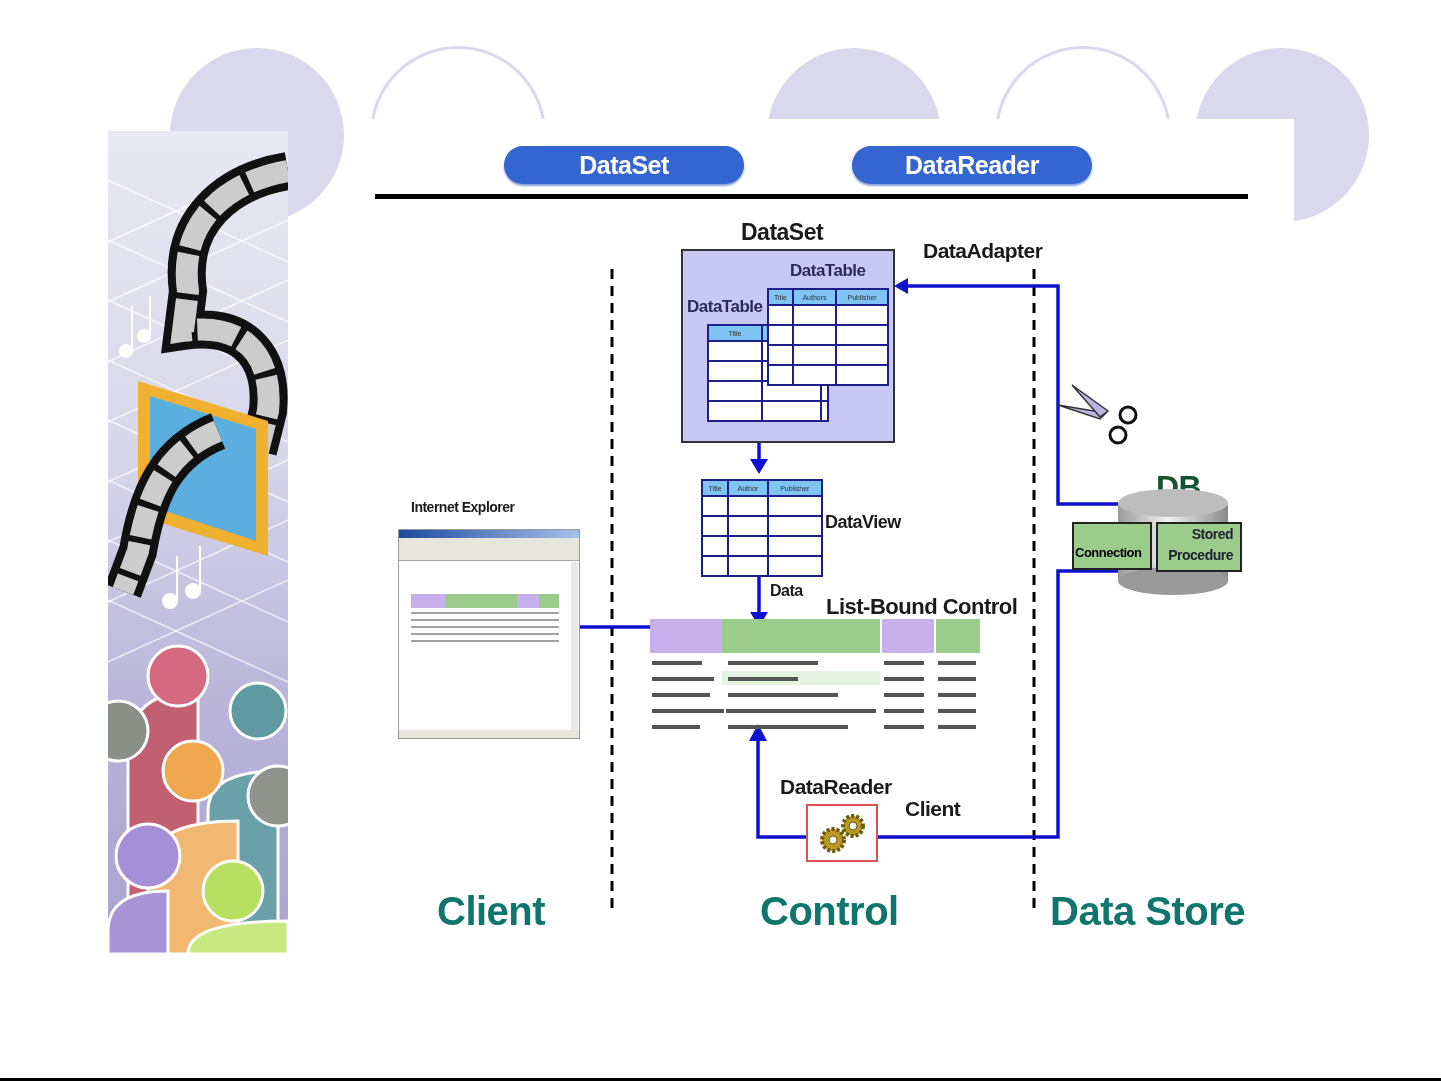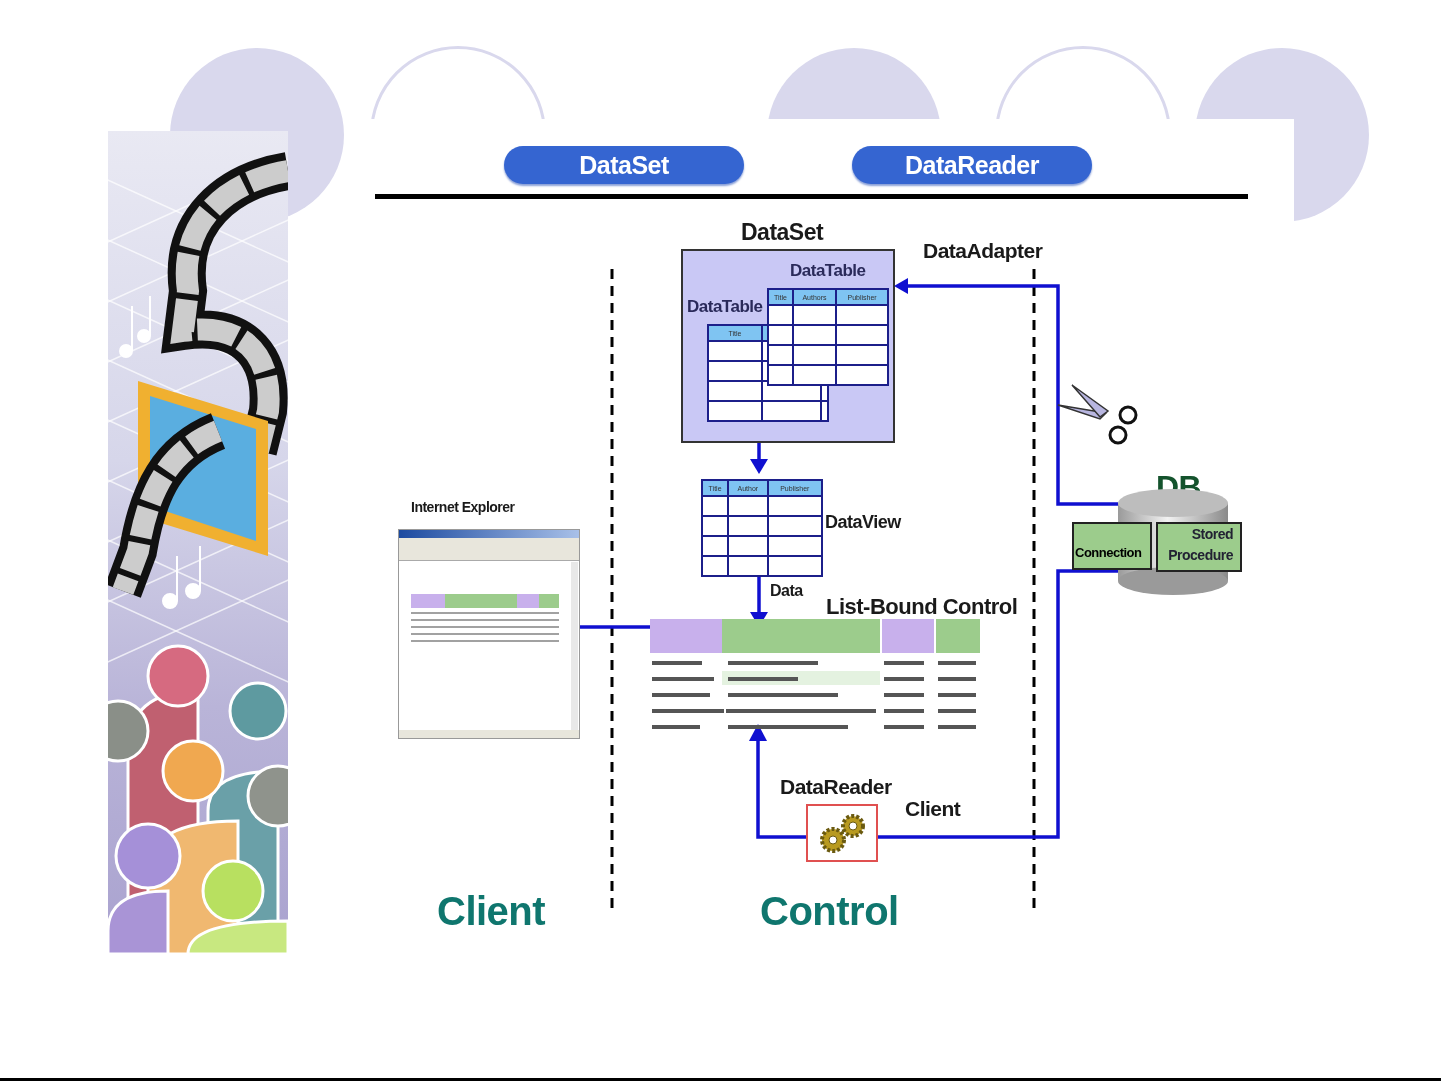--- a/index.html
+++ b/index.html
@@ -289,15 +289,16 @@
         <circle cx="25" cy="34" r="11" stroke-dasharray="3 2" stroke-width="4"></circle>
         <circle cx="25" cy="34" r="4" fill="#fff"></circle>
         <circle cx="45" cy="20" r="10" stroke-dasharray="3 2" stroke-width="4"></circle>
         <circle cx="45" cy="20" r="4" fill="#fff"></circle>
       </g>
     </svg>
   </div>
 
   <div class="lbl big" style="left:77px;top:770px;">Client</div>
   <div class="lbl big" style="left:400px;top:770px;">Control</div>
+  <div class="lbl big" style="left:690px;top:770px;">Data Store</div>
 </div>
 
 <div class="bottom-rule"></div>
 
 </body></html>

